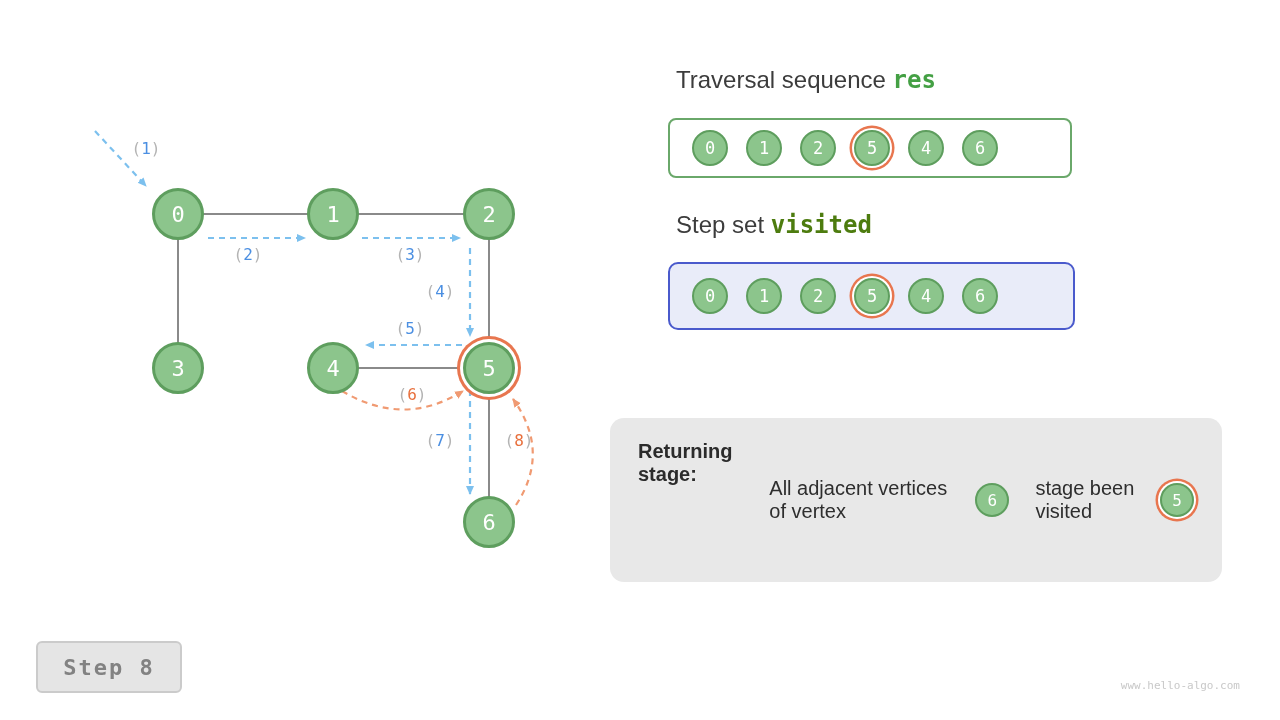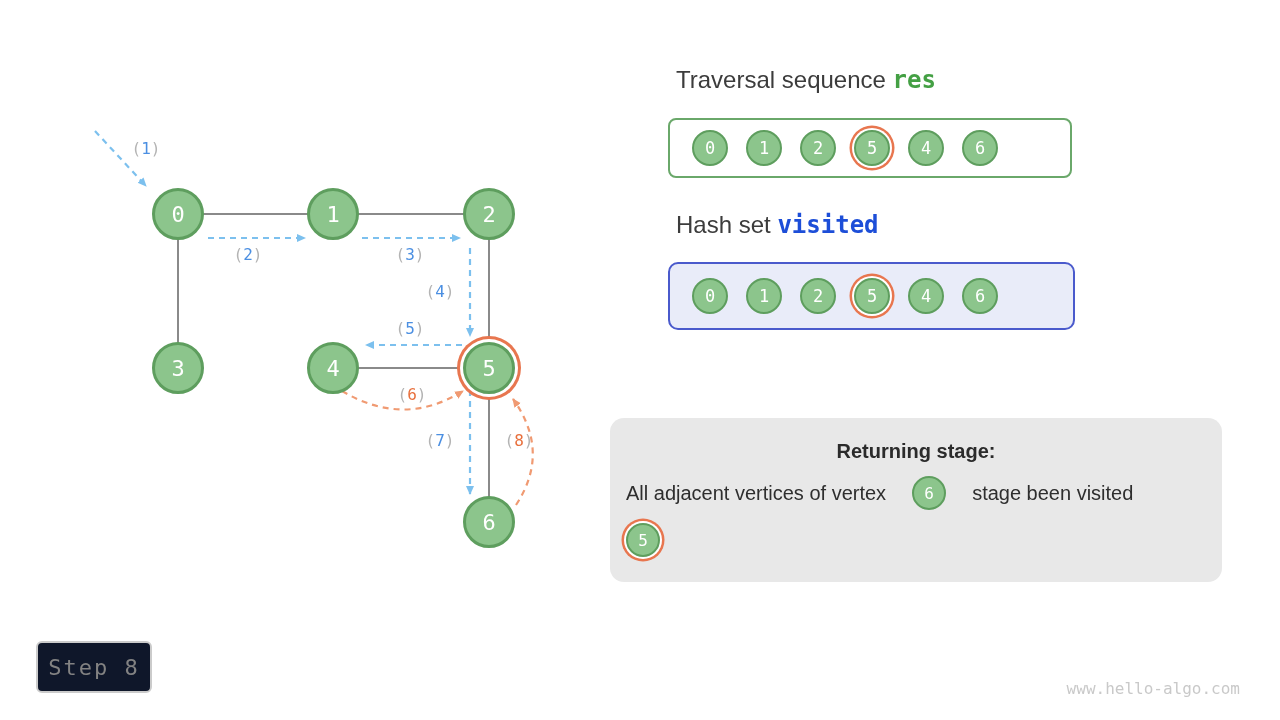--- a/index.html
+++ b/index.html
@@ -32,21 +32,21 @@
   .step-label .paren { color:#b4b4b4; }
   .step-label.blue .num  { color:#4b8fe2; }
   .step-label.orange .num{ color:#e8703d; }
 
   
   .panel-title { position:absolute; font-size:24px; color:#3c3c3c; }
   .panel-title .code { font-family:"DejaVu Sans Mono", monospace; font-weight:bold; }
   #res-title { left:676px; top:66px; }
   #res-title .code { color:#44a044; }
   #visited-title { left:676px; top:211px; }
-  #visited-title .code { color:#1d4ed8; }
+  #visited-title .code { color:#4d7c0f; }
 
   .seq-box {
     position:absolute; display:flex; align-items:center; gap:18px;
     padding-left:22px; box-sizing:border-box;
   }
   #res-box {
     left:668px; top:118px; width:404px; height:60px;
     border:2px solid #6aa86a; border-radius:8px; background:#fff;
   }
   #visited-box {
@@ -60,36 +60,36 @@
     display:flex; align-items:center; justify-content:center;
     color:#fff; font-family:"DejaVu Sans Mono", monospace; font-size:17px;
   }
   .chip.highlight { box-shadow:0 0 0 2px #fff, 0 0 0 4.5px #e8764f; }
   .chip-sm { width:34px; height:34px; font-size:16px; }
 
   
   .info-box {
     position:absolute; left:610px; top:418px; width:612px; height:164px;
     background:#e8e8e8; border-radius:14px; box-sizing:border-box;
-    padding:22px 16px; display:flex; flex-direction:column; gap:13px;text-align:center;
+    padding:22px 28px; display:flex; flex-direction:row; gap:13px;
   }
   .info-heading { font-size:20px; font-weight:bold; color:#2b2b2b; }
   .info-line { display:flex; align-items:center; gap:26px; font-size:20px; color:#2e2e2e; }
 
   
   .step-badge {
-    position:absolute; left:36px; top:641px; width:116px; height:52px;
-    border:2px solid #cbcbcb; border-radius:6px; background:#0f172a; box-sizing:border-box;
+    position:absolute; left:36px; top:641px; width:146px; height:52px;
+    border:2px solid #cbcbcb; border-radius:6px; background:#e5e5e5; box-sizing:border-box;
     display:flex; align-items:center; justify-content:center;
-    font-family:"DejaVu Sans Mono", monospace; font-size:22px; font-weight:normal;
+    font-family:"DejaVu Sans Mono", monospace; font-size:22px; font-weight:bold;
     color:#828282; letter-spacing:2px;
   }
   .watermark {
     position:absolute; right:40px; top:679px;
-    font-family:"DejaVu Sans Mono", monospace; font-size:16px; color:#c9c9c9;
+    font-family:"DejaVu Sans Mono", monospace; font-size:11px; color:#c9c9c9;
   }
 </style>
 </head>
 <body>
 
 <div id="graph">
   <svg width="640" height="620">
     <defs>
       <marker id="mb" viewBox="0 0 10 10" markerWidth="10" markerHeight="10" refX="8" refY="5" orient="auto" markerUnits="userSpaceOnUse">
         <path d="M0,1 L9,5 L0,9 Z" fill="#7cc0ee"></path>
@@ -141,21 +141,21 @@
 <div id="res-box" class="seq-box">
   <div class="chip">0</div>
   <div class="chip">1</div>
   <div class="chip">2</div>
   <div class="chip highlight">5</div>
   <div class="chip">4</div>
   <div class="chip">6</div>
 </div>
 
 <div id="visited-title" class="panel-title">
-  <span>Hash set</span>
+  <span>Step set</span>
   <span class="code">visited</span>
 </div>
 <div id="visited-box" class="seq-box">
   <div class="chip">0</div>
   <div class="chip">1</div>
   <div class="chip">2</div>
   <div class="chip highlight">5</div>
   <div class="chip">4</div>
   <div class="chip">6</div>
 </div>

